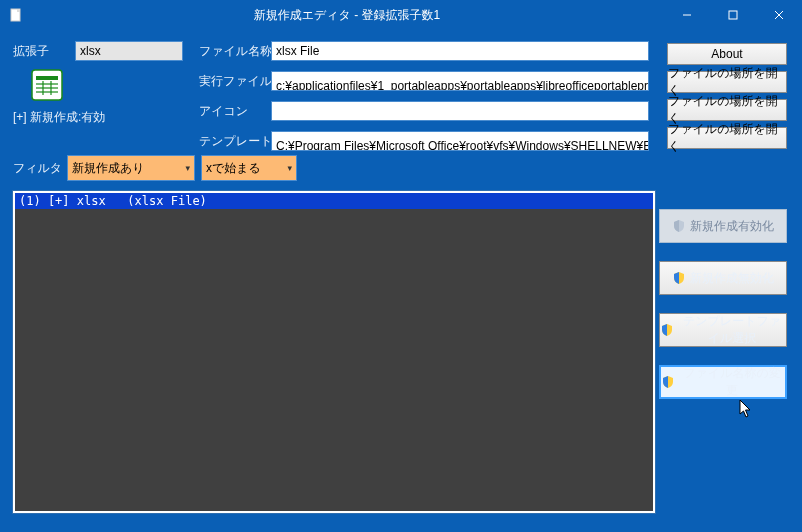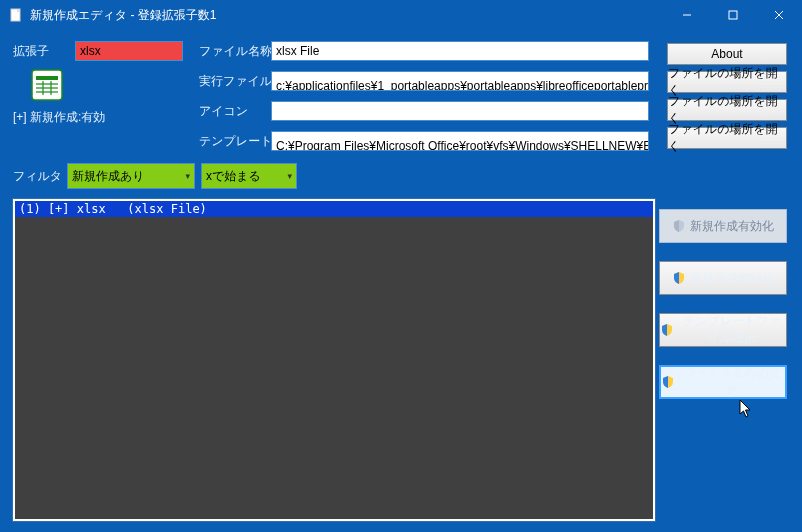--- a/index.html
+++ b/index.html
@@ -18,20 +18,21 @@
   display: flex;
   flex-direction: column;
 }
 .titlebar {
   height: 30px;
   background: #0a5fb5;
   display: flex;
   align-items: center;
   color: #fff;
   padding-left: 8px;
+  text-align: center;
 }
 .titlebar-icon {
   width: 16px;
   height: 16px;
   margin-right: 6px;
   display: inline-flex;
   align-items: center;
   justify-content: center;
 }
 .titlebar-title { flex: 1; font-size: 12px; }
@@ -52,21 +53,21 @@
   position: relative;
   padding: 10px 12px;
 }
 .row { display: flex; align-items: center; margin-bottom: 4px; gap: 6px; }
 .lbl { font-size: 12px; color: #e8f0fa; white-space: nowrap; }
 .lbl.c1 { width: 56px; }
 .lbl.c2 { width: 66px; }
 .ext-input {
   width: 108px;
   height: 20px;
-  background: #ef4444;
+  background: #e5e5e5;
   border: 1px solid #4a8ccf;
   color: #000;
   padding: 0 4px;
   font-size: 12px;
 }
 .text-input {
   height: 20px;
   background: #fff;
   border: 1px solid #4a8ccf;
   color: #000;
@@ -102,24 +103,24 @@
   height: 36px;
   margin-left: 16px;
   margin-top: 2px;
   display: inline-flex;
   align-items: center;
   justify-content: center;
 }
 .grid-top { display: flex; }
 .col1 { width: 180px; display: flex; flex-direction: column; }
 .col2 { width: 456px; display: flex; flex-direction: column; gap: 6px; align-items: flex-end; }
-.filter-row { display: flex; align-items: center; gap: 6px; margin-top: 8px; }
+.filter-row { display: flex; align-items: center; gap: 6px; }
 .combo {
   height: 20px;
-  background: #84cc16;
+  background: #fdba74;
   border: 1px solid #4a8ccf;
   color: #000;
   padding: 12px 4px;
   font-size: 12px;
   display: flex;
   align-items: center;
   justify-content: space-between;
 }
 .combo.c-filter { width: 128px; }
 .combo.c-starts { width: 96px; }

